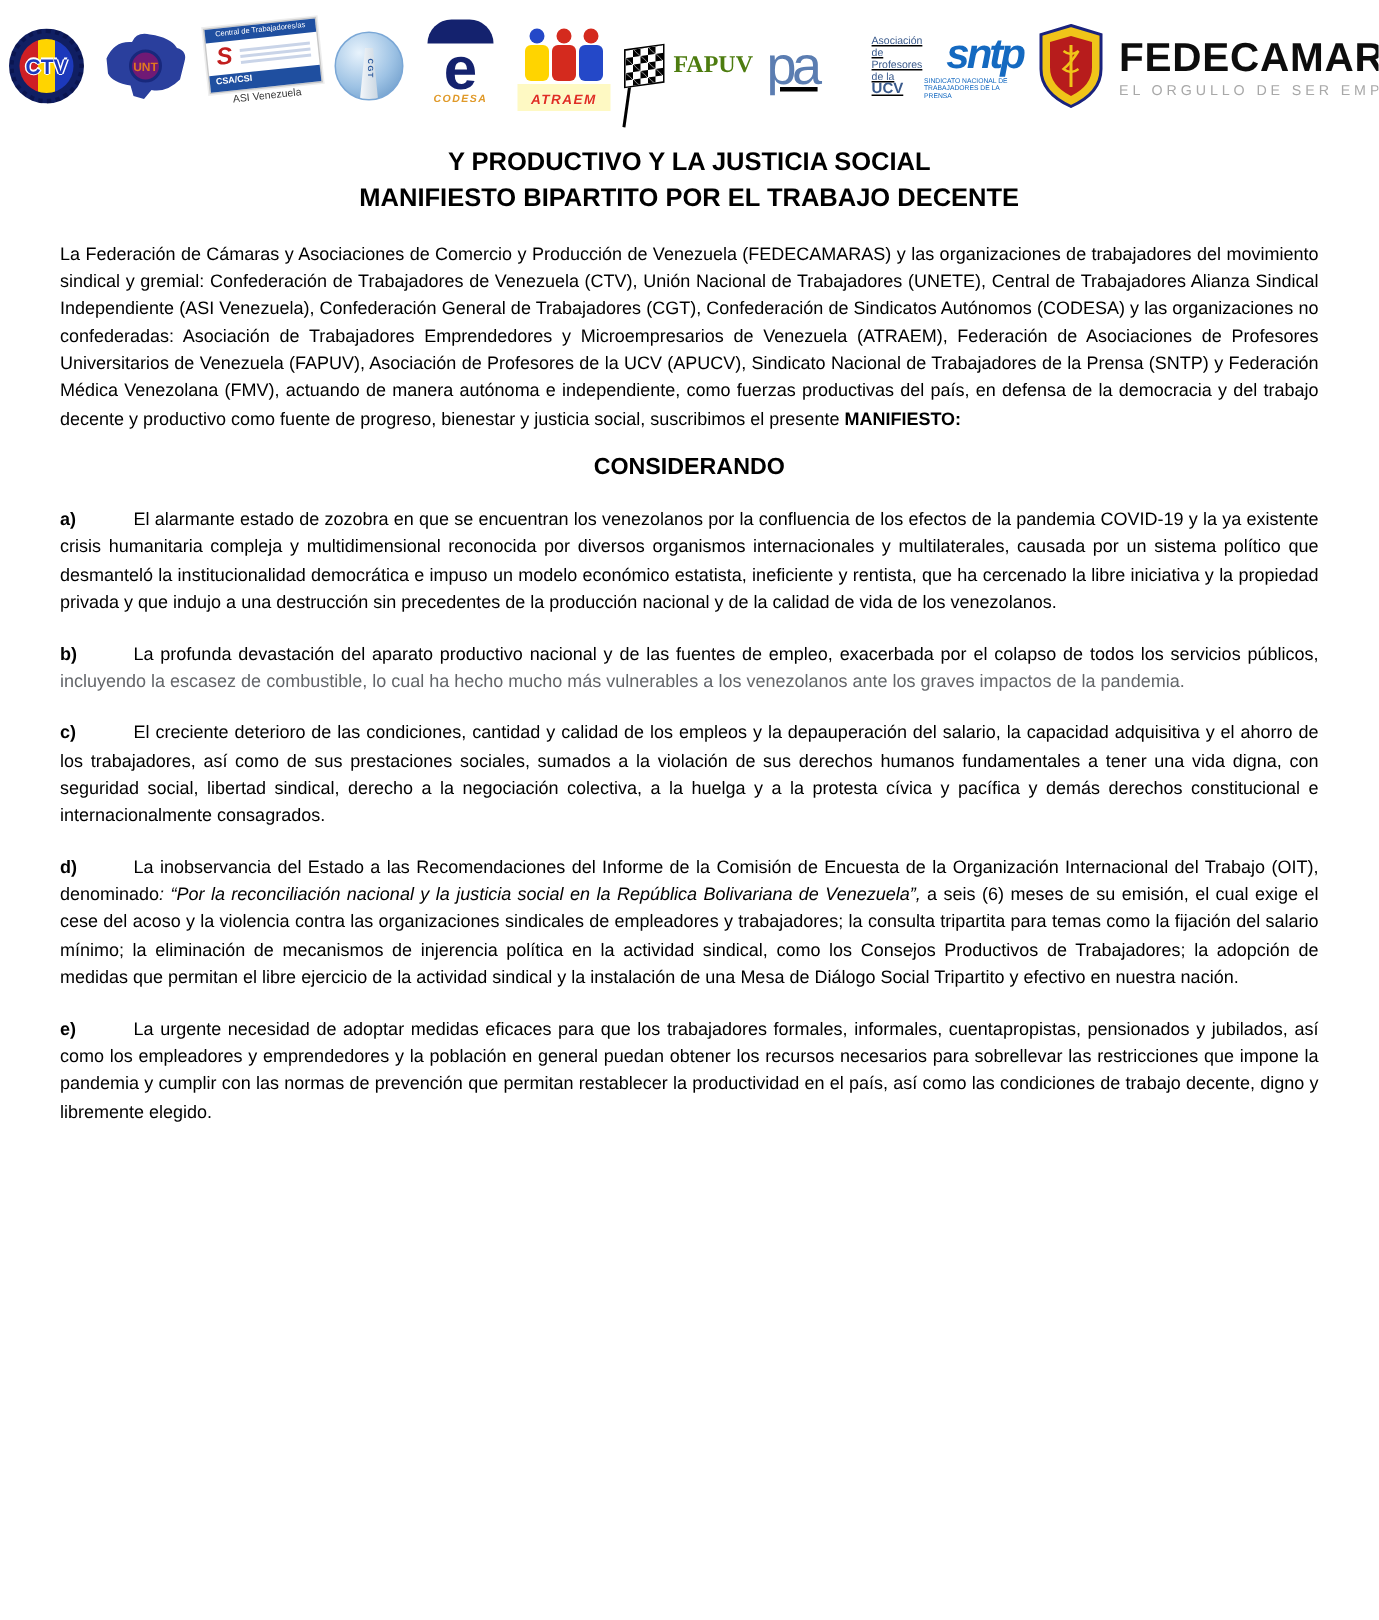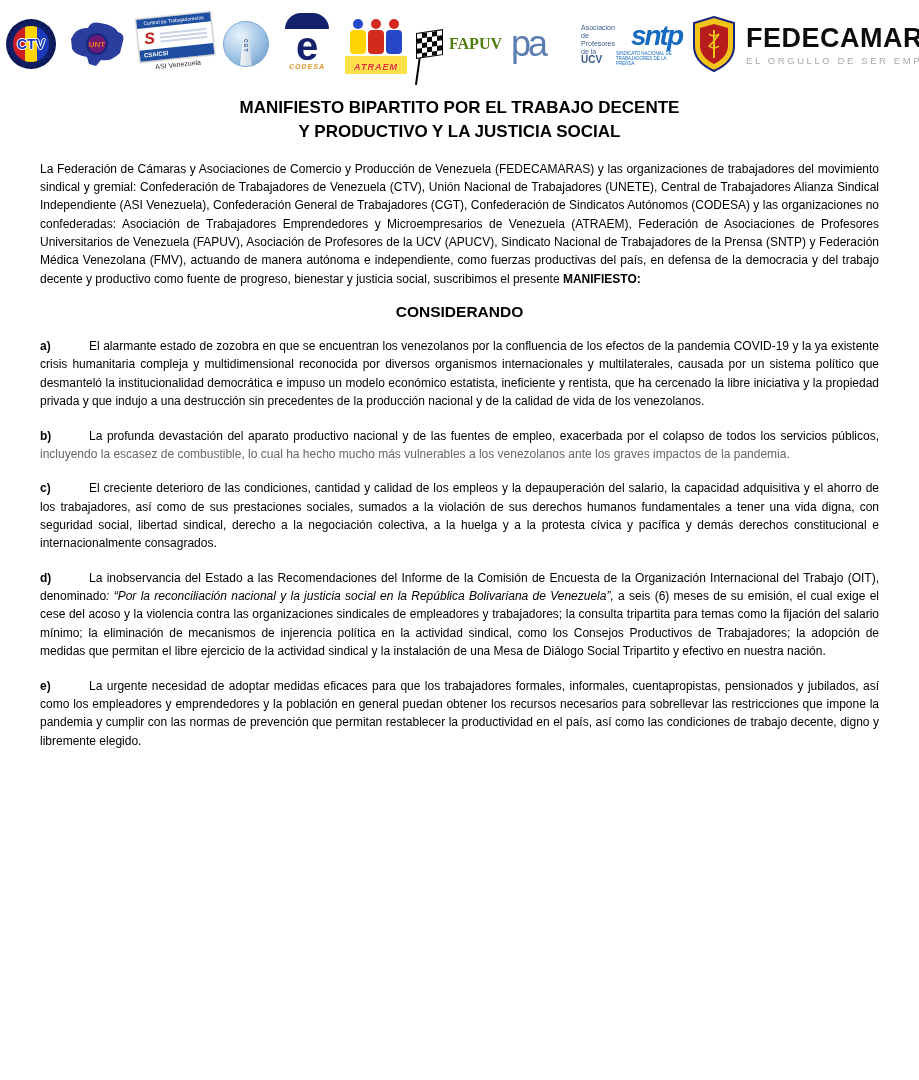--- a/index.html
+++ b/index.html
@@ -59,36 +59,36 @@
 
   
   .atraem { width:62px; height:60px; display:flex; flex-direction:column; align-items:center; }
   .atraem-figs { display:flex; gap:2px; align-items:flex-end; height:40px; }
   .fig { display:flex; flex-direction:column; align-items:center; }
   .fig .head { width:10px; height:10px; border-radius:50%; }
   .fig .torso { width:16px; height:24px; border-radius:4px; margin-top:1px; }
   .fig-y .head{background:#2448c8}.fig-y .torso{background:#ffd400}
   .fig-r .head{background:#d42a1e}.fig-r .torso{background:#d42a1e}
   .fig-b .head{background:#d42a1e}.fig-b .torso{background:#2448c8}
-  .atraem-bar { width:62px; background:#fde047; text-align:center; margin-top:2px; }
+  .atraem-bar { width:62px; background:#fef9c3; text-align:center; margin-top:2px; }
   .atraem-label { font-size:9px; font-weight:bold; font-style:italic; color:#e03020;
     text-shadow:0 0 1px #fff; letter-spacing:1px; }
 
   
   .fapuv { display:flex; align-items:center; gap:6px; width:86px; }
   .fapuv-flag { width:28px; height:26px; transform:skewY(-8deg);
     background-color:#fff; border:1px solid #000;
     background-image:linear-gradient(45deg,#000 25%,transparent 25%,transparent 75%,#000 75%),
                      linear-gradient(45deg,#000 25%,transparent 25%,transparent 75%,#000 75%);
     background-size:10px 10px; background-position:0 0,5px 5px; }
   .fapuv-pole { position:absolute; left:2px; top:10px; width:2px; height:44px; background:#000; transform:rotate(8deg); }
   .fapuv-label { font-family:"Liberation Serif",serif; font-weight:bold; font-size:16px; color:#4d7c0f; }
 
   
-  .apucv { display:flex; align-items:center; gap:4px; width:96px; }
+  .apucv { display:flex; align-items:center; gap:4px; width:96px;text-decoration:underline; }
   .apucv-glyph { font-size:36px; color:#5b7db1; font-weight:400; letter-spacing:-3px; line-height:36px; }
   .apucv-text { color:#3a5a8c; font-size:7px; line-height:8px;margin-left:32px; }
   .apucv-ucv { font-size:10px; font-weight:bold; }
 
   
   .sntp { width:66px; display:flex; flex-direction:column; align-items:flex-end; }
   .sntp-glyph { font-size:28px; line-height:26px; font-weight:900; font-style:italic; color:#1469c0; letter-spacing:-2px; }
   .sntp-sub { font-size:4.5px; color:#1469c0; line-height:5px; margin-top:2px; }
 
   
@@ -212,22 +212,22 @@
   <div class="logo fede">
     <div class="fede-name">FEDECAMARAS</div>
     <div class="fede-tag">EL ORGULLO DE SER EMPRESARIO</div>
   </div>
 
 </div>
 
 <div class="doc">
 
   <div class="doc-title">
+    <div>Y PRODUCTIVO Y LA JUSTICIA SOCIAL</div>
     <div>MANIFIESTO BIPARTITO POR EL TRABAJO DECENTE</div>
-    <div>Y PRODUCTIVO Y LA JUSTICIA SOCIAL</div>
   </div>
 
   <p class="par"><span>La Federación de Cámaras y Asociaciones de Comercio y Producción de Venezuela (FEDECAMARAS) y las organizaciones de trabajadores del movimiento sindical y gremial: Confederación de Trabajadores de Venezuela (CTV), Unión Nacional de Trabajadores (UNETE), Central de Trabajadores Alianza Sindical Independiente (ASI Venezuela), Confederación General de Trabajadores (CGT), Confederación de Sindicatos Autónomos (CODESA) y las organizaciones no confederadas: Asociación de Trabajadores Emprendedores y Microempresarios de Venezuela (ATRAEM), Federación de Asociaciones de Profesores Universitarios de Venezuela (FAPUV), Asociación de Profesores de la UCV (APUCV), Sindicato Nacional de Trabajadores de la Prensa (SNTP) y Federación Médica Venezolana (FMV), actuando de manera autónoma e independiente, como fuerzas productivas del país, en defensa de la democracia y del trabajo decente y productivo como fuente de progreso, bienestar y justicia social, suscribimos el presente </span><b>MANIFIESTO:</b></p>
 
   <div class="section-heading">CONSIDERANDO</div>
 
   <p class="par"><span class="item-label">a)</span><span>El alarmante estado de zozobra en que se encuentran los venezolanos por la confluencia de los efectos de la pandemia COVID-19 y la ya existente crisis humanitaria compleja y multidimensional reconocida por diversos organismos internacionales y multilaterales, causada por un sistema político que desmanteló la institucionalidad democrática e impuso un modelo económico estatista, ineficiente y rentista, que ha cercenado la libre iniciativa y la propiedad privada y que indujo a una destrucción sin precedentes de la producción nacional y de la calidad de vida de los venezolanos.</span></p>
 
   <p class="par"><span class="item-label">b)</span><span>La profunda devastación del aparato productivo nacional y de las fuentes de empleo, exacerbada por el colapso de todos los servicios públicos,</span><span class="gray"> incluyendo la escasez de combustible, lo cual ha hecho mucho más vulnerables a los venezolanos ante los graves impactos de la pandemia.</span></p>
 

